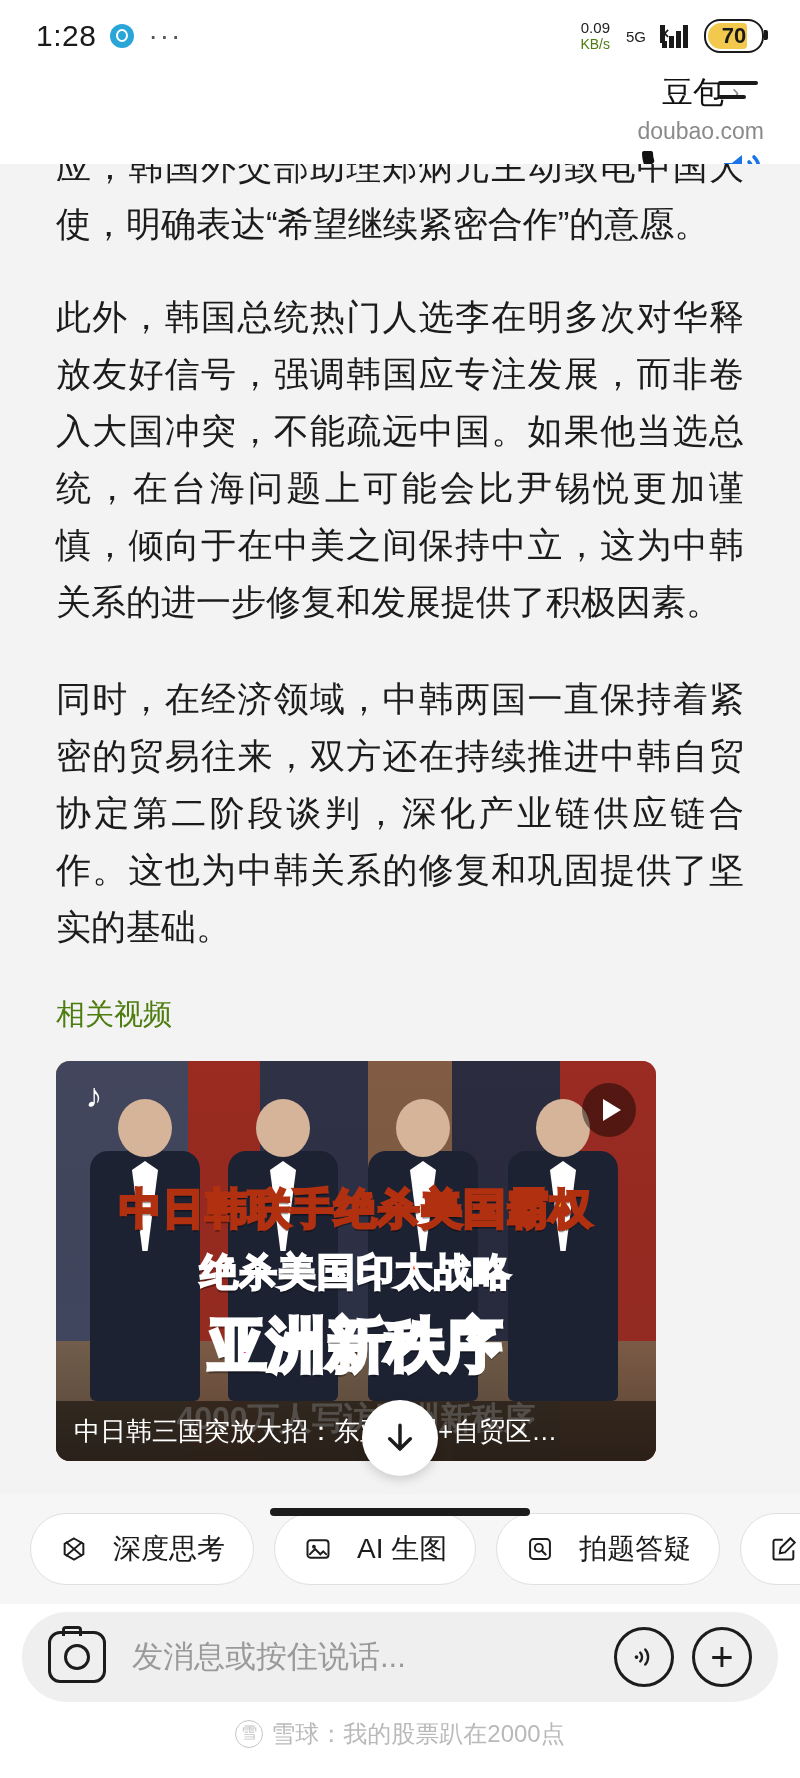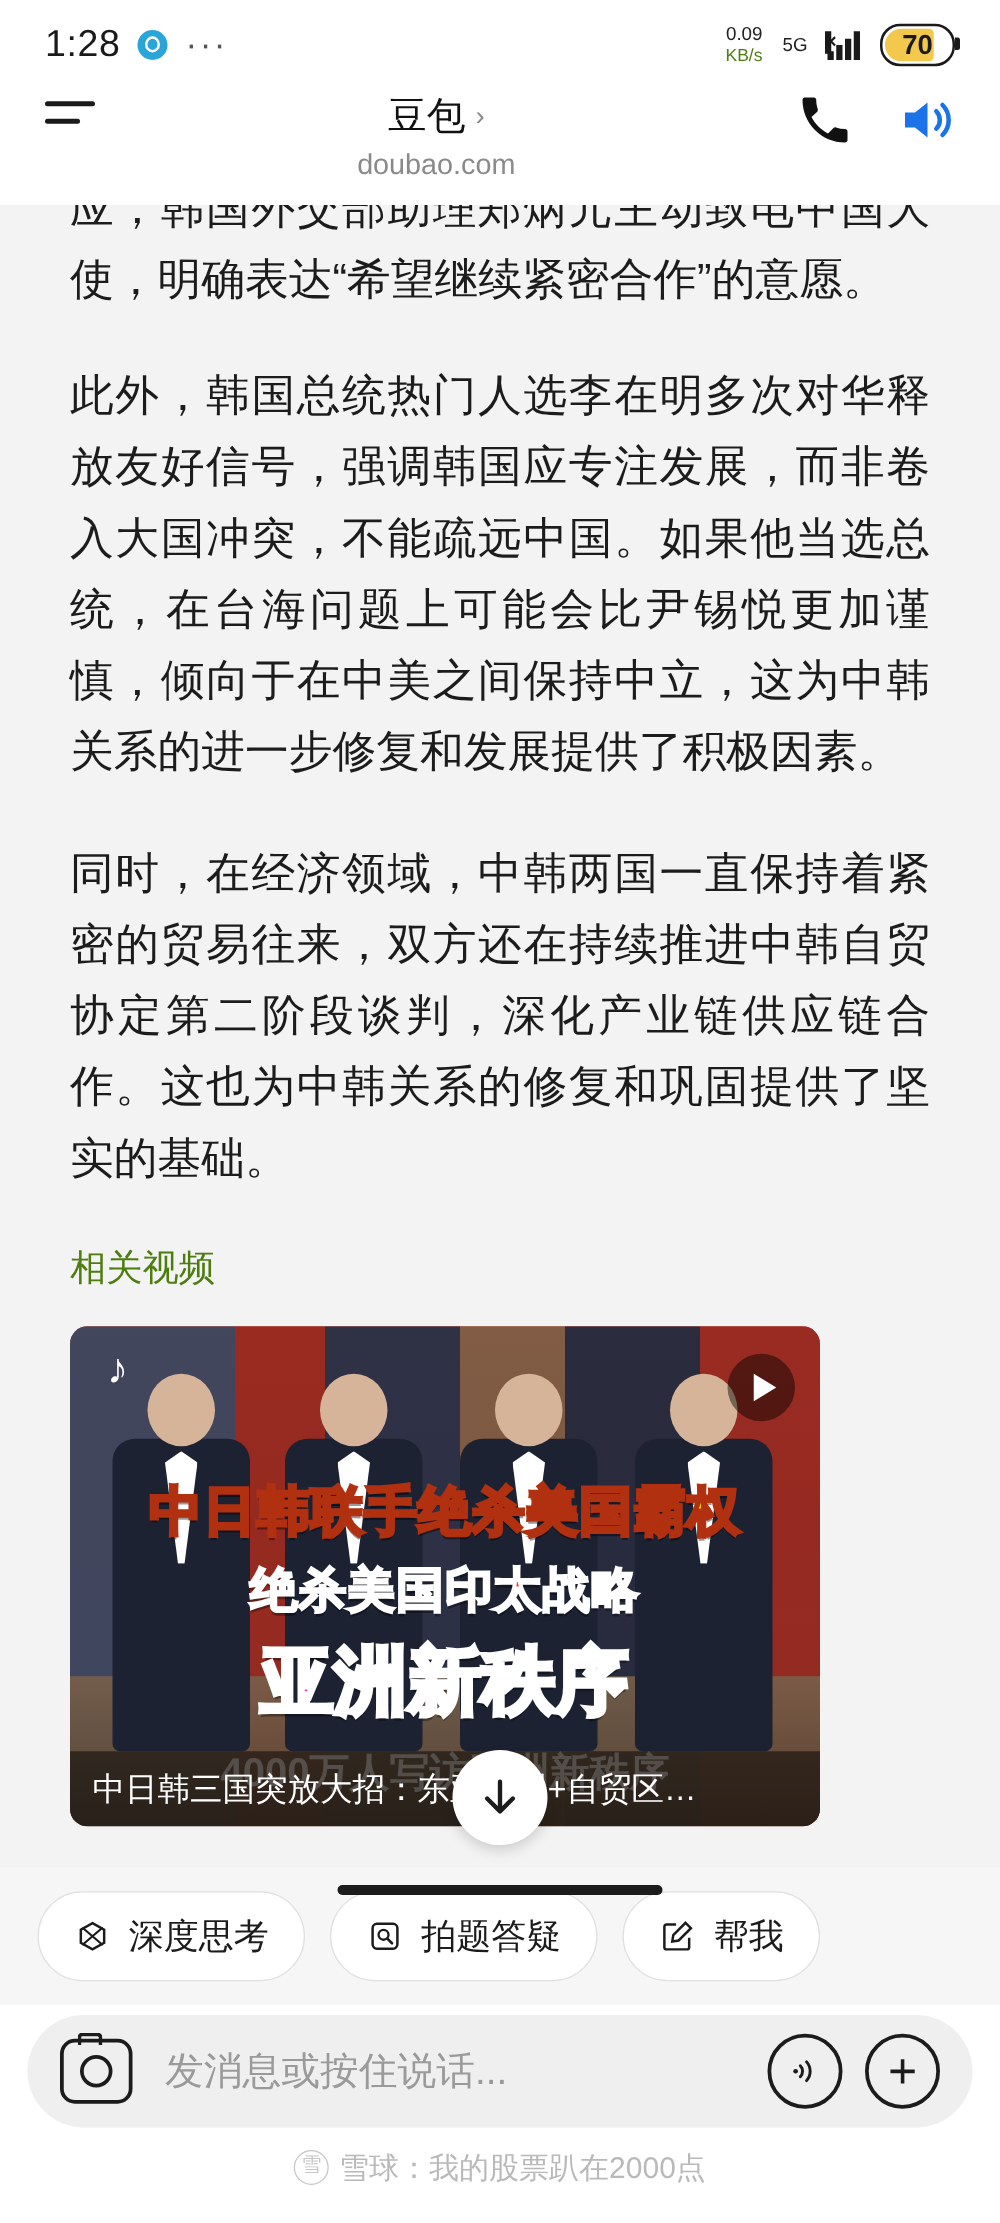--- a/index.html
+++ b/index.html
@@ -138,23 +138,24 @@
     font-weight: bold;
     z-index: 2;
   }
   
   .appheader {
     position: absolute;
     left: 0; top: 72px;
     width: 800px; height: 92px;
     background: #ffffff;
     display: flex;
-    align-items: flex-start;
+    align-items: flex-end;
     padding: 0 36px;
     box-sizing: border-box;
+    flex-direction: column;
   }
   .menu-icon {
     width: 46px; height: 36px;
     position: relative;
     cursor: pointer;
   }
   .menu-icon span {
     position: absolute;
     left: 0;
     height: 4px;
@@ -382,21 +383,21 @@
     overflow: hidden;
   }
   .chip {
     flex: 0 0 auto;
     height: 72px;
     border-radius: 36px;
     border: 1.5px solid #e0e0e0;
     background: #ffffff;
     display: flex;
     align-items: center;
-    gap: 14px;
+    gap: 24px;
     padding: 0 28px;
     box-sizing: border-box;
     font-size: 28px;
     color: #1c1c1c;
     white-space: nowrap;
   }
   .chip-ico {
     width: 30px; height: 30px;
     flex: 0 0 auto;
     display: flex;
@@ -595,20 +596,30 @@
         <svg width="28" height="28" viewBox="0 0 24 24">
             <path fill="none" stroke="#1c1c1c" stroke-width="1.7" d="M12 3l8 4.5v9L12 21l-8-4.5v-9L12 3z"></path>
             <path fill="none" stroke="#1c1c1c" stroke-width="1.5" d="M5 6l14 12M19 6L5 18"></path>
           </svg>
       </span>
       <span>深度思考</span>
     </div>
     <div class="chip">
       <span class="chip-ico">
         <svg width="28" height="28" viewBox="0 0 24 24">
+            <rect x="3" y="4.5" width="18" height="15" rx="2.5" fill="none" stroke="#1c1c1c" stroke-width="1.7"></rect>
+            <circle cx="8.5" cy="10" r="1.6" fill="#1c1c1c"></circle>
+            <path fill="none" stroke="#1c1c1c" stroke-width="1.7" d="M4.5 17l5-5 4.5 4.5 2.5-2.5 3 3"></path>
+          </svg>
+      </span>
+      <span>AI 生图</span>
+    </div>
+    <div class="chip">
+      <span class="chip-ico">
+        <svg width="28" height="28" viewBox="0 0 24 24">
             <rect x="3.5" y="3.5" width="17" height="17" rx="3" fill="none" stroke="#1c1c1c" stroke-width="1.7"></rect>
             <circle cx="11" cy="11" r="3.4" fill="none" stroke="#1c1c1c" stroke-width="1.6"></circle>
             <path stroke="#1c1c1c" stroke-width="1.8" stroke-linecap="round" d="M13.6 13.6l3.2 3.2"></path>
           </svg>
       </span>
       <span>拍题答疑</span>
     </div>
     <div class="chip">
       <span class="chip-ico">
         <svg width="28" height="28" viewBox="0 0 24 24">

